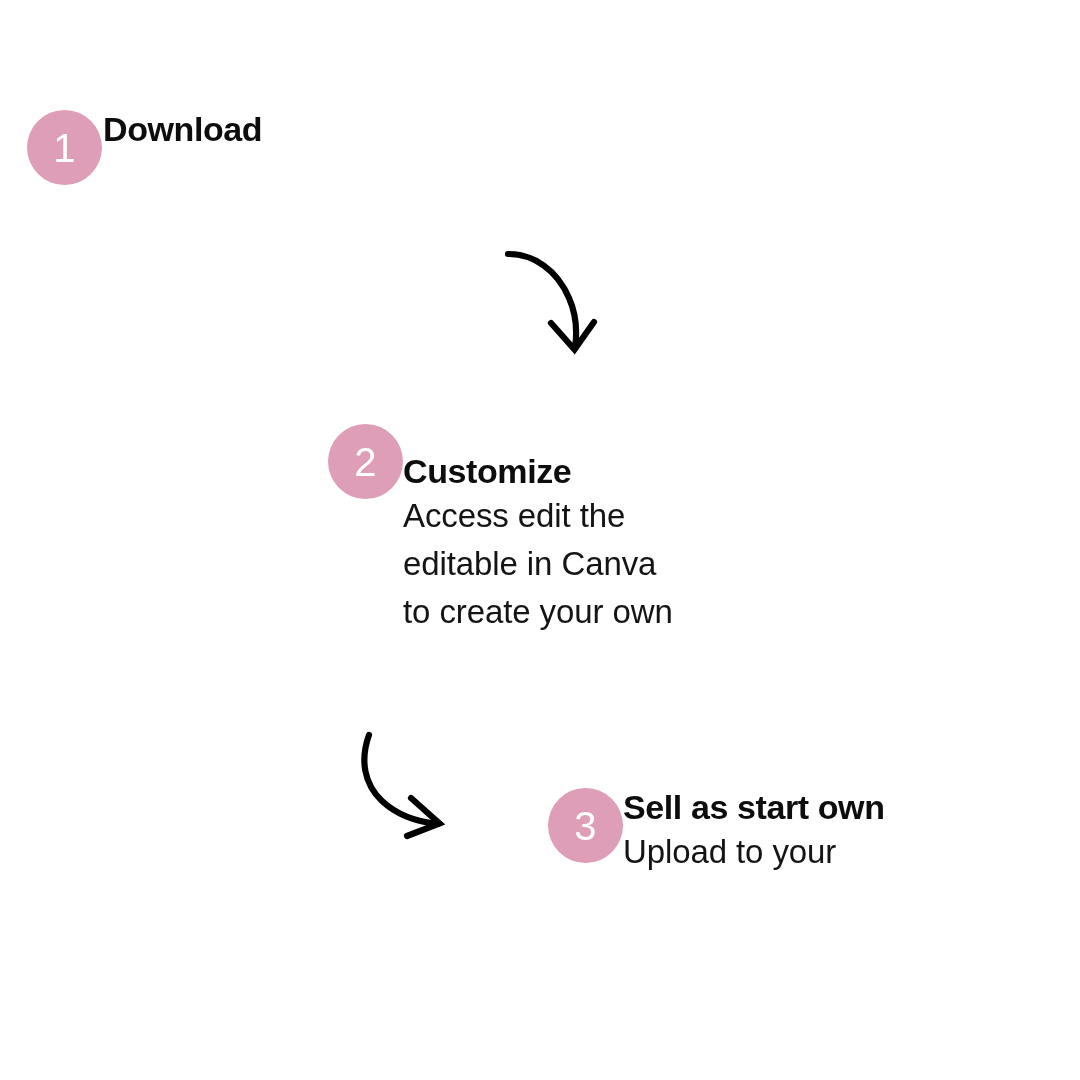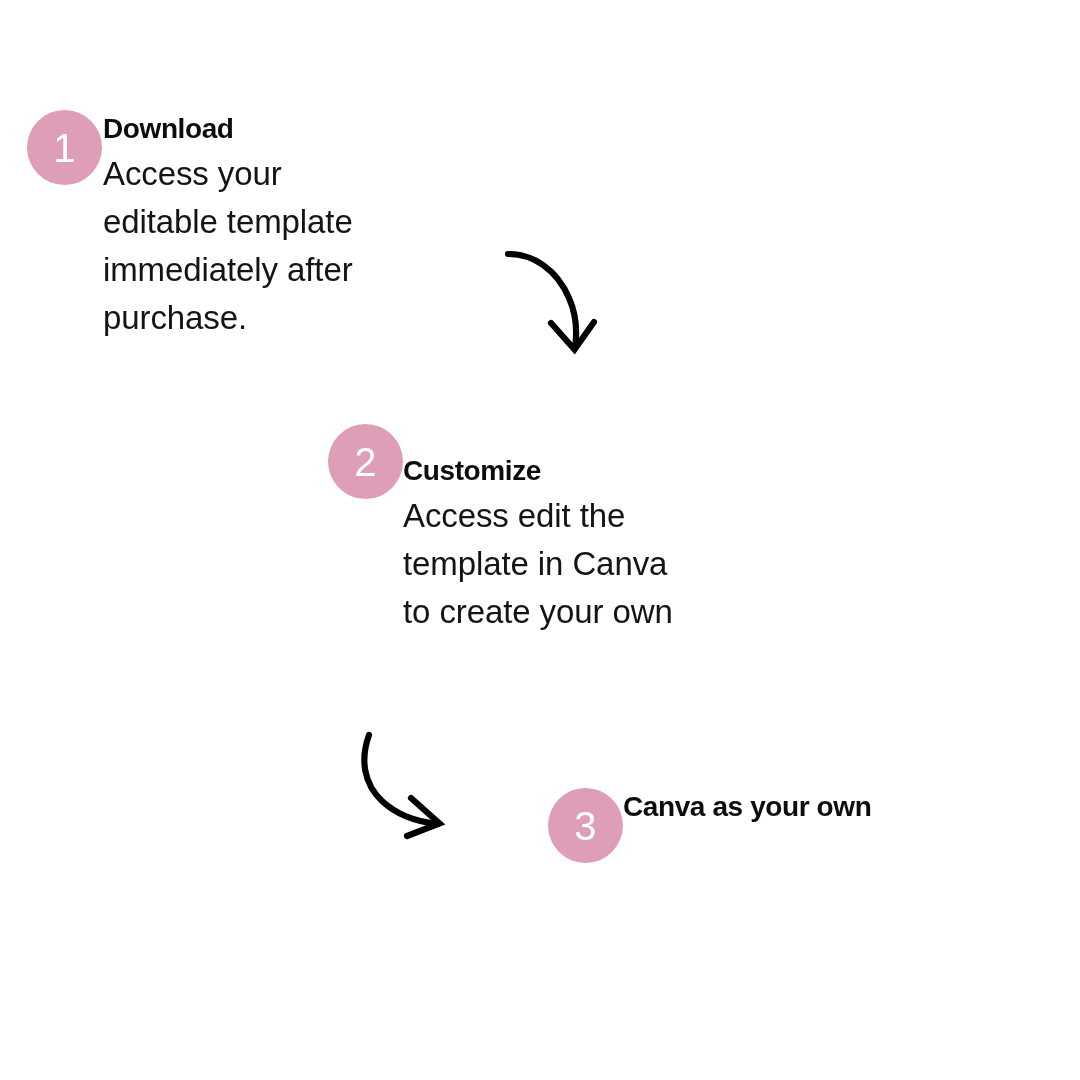--- a/index.html
+++ b/index.html
@@ -40,21 +40,21 @@
     line-height: 1;
     letter-spacing: 0.5px;
     user-select: none;
   }
   .step-text {
     position: absolute;
     z-index: 2;
   }
   .step-title {
     font-family: "Liberation Sans", sans-serif;
-    font-size: 28px;
+    font-size: 34px;
     font-weight: 700;
     color: #0d0d0d;
     letter-spacing: -0.4px;
     line-height: 42px;
     white-space: nowrap;
   }
   .step-body {
     font-family: "Liberation Sans", sans-serif;
     font-size: 33px;
     font-weight: 300;
@@ -92,61 +92,56 @@
 <body>
 
 <div class="canvas">
 
   <div class="step" id="step-1">
     <div class="badge">
       <span class="badge-num">1</span>
     </div>
     <div class="step-text">
       <div class="step-title">Download</div>
-      <div class="step-body">
-        <span class="ln">Access your</span>
-        <span class="ln">editable template</span>
-        <span class="ln">immediately after</span>
-        <span class="ln">purchase.</span>
-      </div>
     </div>
   </div>
 
   <div class="arrow" id="arrow-1">
     <svg width="130" height="130" viewBox="0 0 130 130" fill="none" xmlns="http://www.w3.org/2000/svg">
       <path d="M13 14 C 38 13.5, 62 30, 74 58 C 82.5 77, 82 94, 80 108" stroke="#000000" stroke-width="6.2" stroke-linecap="round" fill="none"></path>
       <path d="M56 83 L 79.5 109.5 L 99 82" stroke="#000000" stroke-width="6.2" stroke-linecap="round" stroke-linejoin="miter" fill="none"></path>
     </svg>
   </div>
 
   <div class="step" id="step-2">
     <div class="badge">
       <span class="badge-num">2</span>
     </div>
     <div class="step-text">
       <div class="step-title">Customize</div>
       <div class="step-body">
         <span class="ln">Access edit the</span>
-        <span class="ln">template in Canva</span>
+        <span class="ln">editable in Canva</span>
         <span class="ln">to create your own</span>
       </div>
     </div>
   </div>
 
   <div class="arrow" id="arrow-2">
     <svg width="130" height="130" viewBox="0 0 130 130" fill="none" xmlns="http://www.w3.org/2000/svg">
       <path d="M17 13 C 8 38, 12 62, 30 79 C 46 94, 66 100, 86 102" stroke="#000000" stroke-width="6.2" stroke-linecap="round" fill="none"></path>
       <path d="M59 76 L 87.5 101.5 L 55 114" stroke="#000000" stroke-width="6.2" stroke-linecap="round" stroke-linejoin="miter" fill="none"></path>
     </svg>
   </div>
 
   <div class="step" id="step-3">
     <div class="badge">
       <span class="badge-num">3</span>
     </div>
     <div class="step-text">
-      <div class="step-title">Canva as your own</div>
+      <div class="step-title">Sell as start own</div>
       <div class="step-body">
+        <span class="ln">Upload to your</span>
       </div>
     </div>
   </div>
 
 </div>
 
 </body></html>

